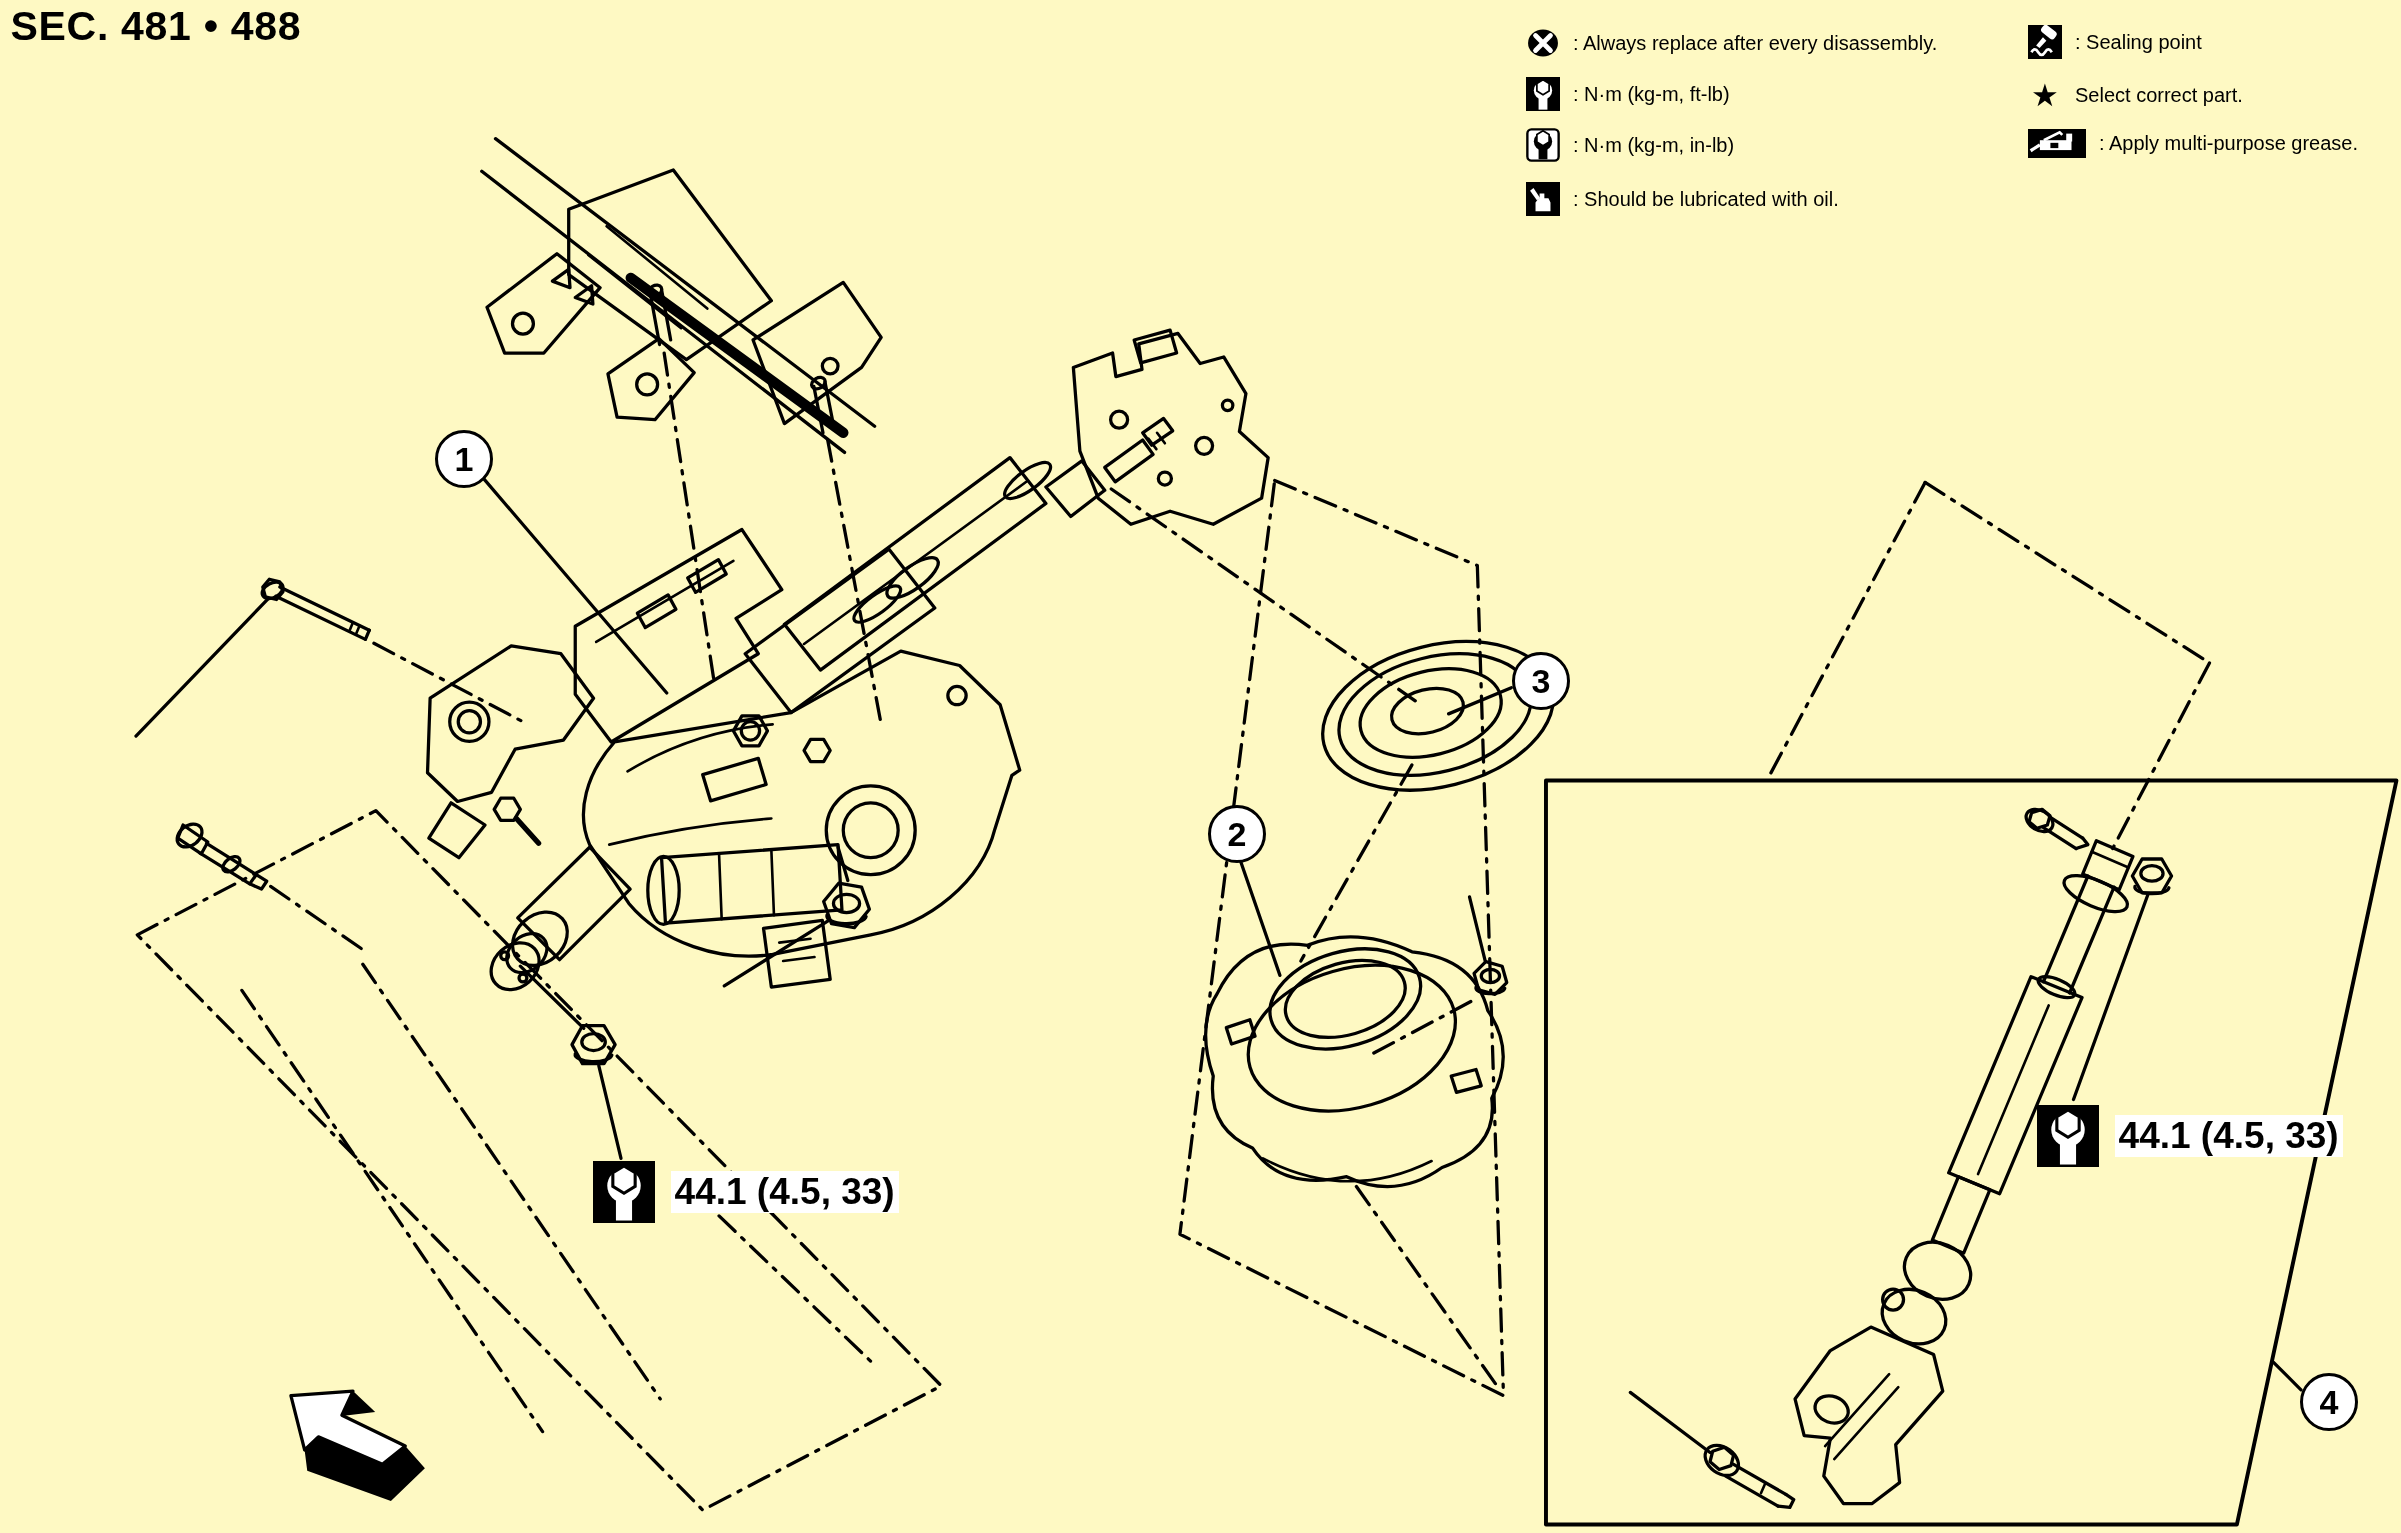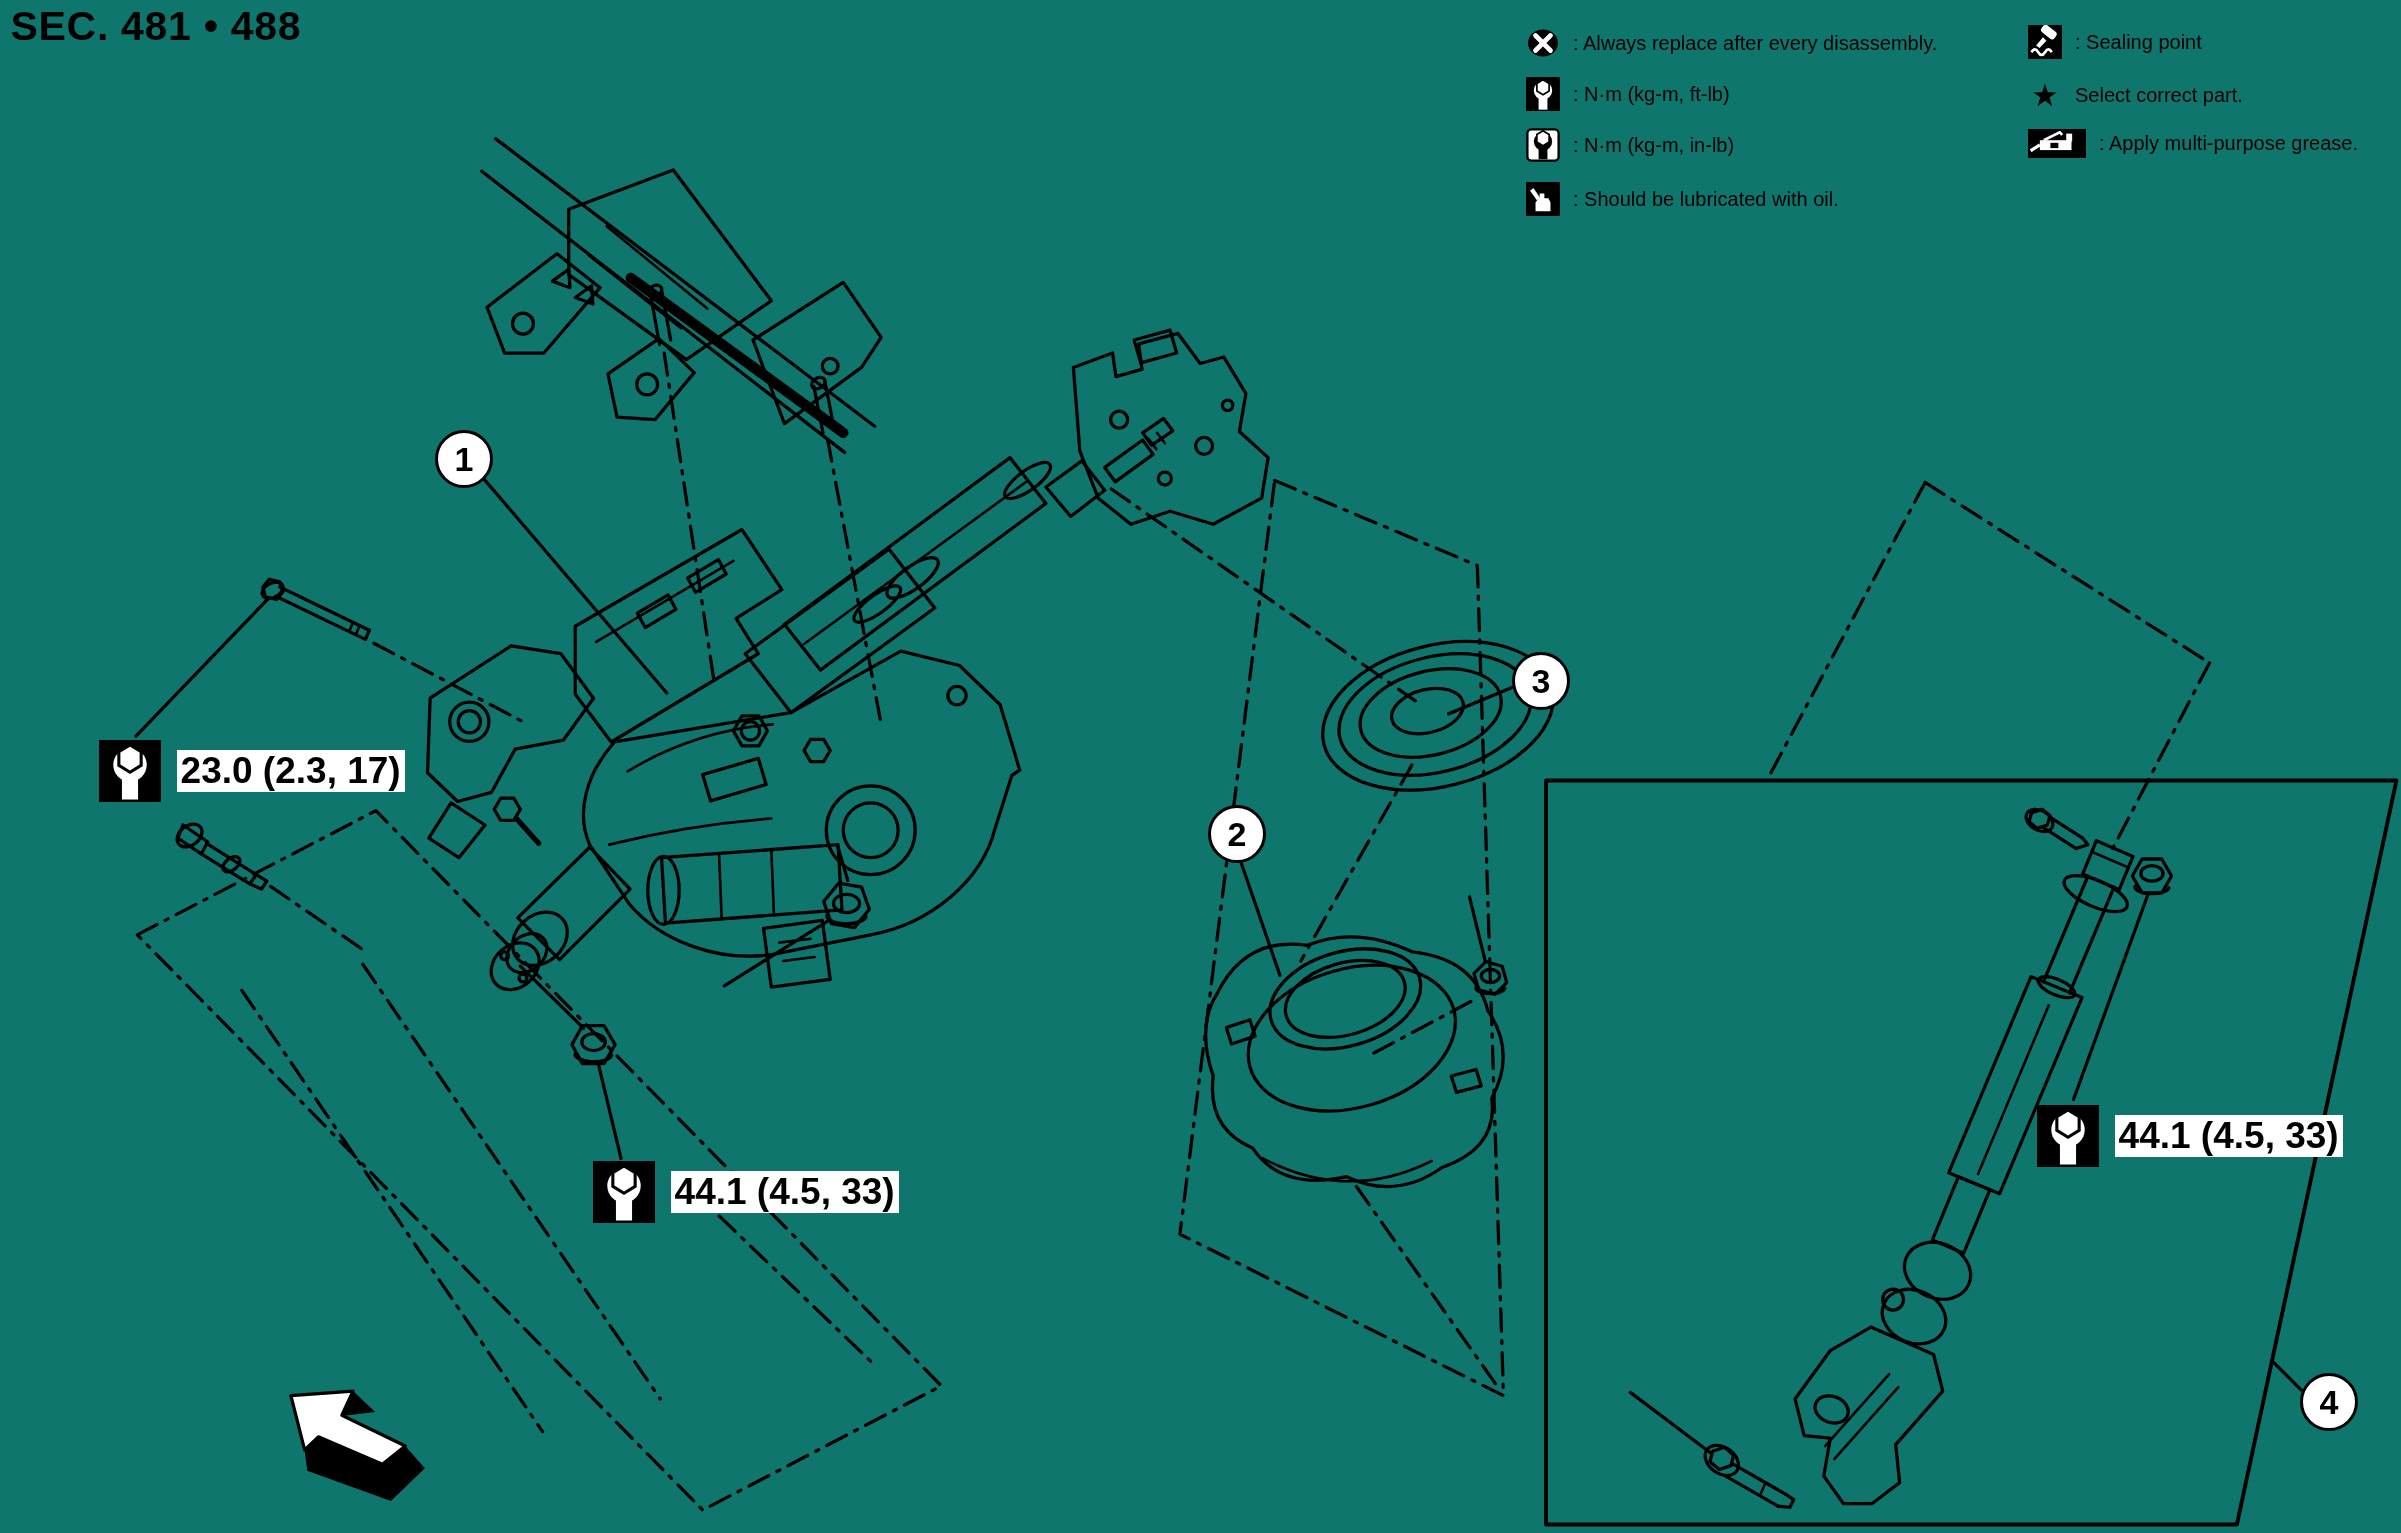--- a/index.html
+++ b/index.html
@@ -1,16 +1,16 @@
 <!DOCTYPE html>
 <html style="font-size:10.5px"><head>
 <meta charset="utf-8">
 <style>
   html,body{margin:0;padding:0;background:#fff}
-  .stage{position:relative;width:2401px;height:1533px;background:#0f766e;overflow:hidden;
+  .stage{position:relative;width:2401px;height:1533px;background:#fef9c3;overflow:hidden;
          font-family:"Liberation Sans",sans-serif;color:#000}
   .art{position:absolute;left:0;top:0}
   .title{position:absolute;left:10.5px;top:2.6px;font-size:41px;font-weight:bold;letter-spacing:0.7px;white-space:nowrap}
   .legend-row{position:absolute;display:flex;align-items:center;gap:13px;font-size:20px;white-space:nowrap}
   .l-icon{width:34px;height:34px;flex:0 0 auto;display:block}
   .l-icon svg{display:block;width:100%;height:100%}
   .l-icon.wide{width:58px;height:29px}
   .star{font-size:31px;line-height:1;width:34px;text-align:center}
   .part-circle{position:absolute;width:52px;height:52px;border:3.9px solid #000;border-radius:50%;
                background:#fff;display:flex;align-items:center;justify-content:center;
@@ -300,48 +300,37 @@
   <div class="part-circle" style="left:1208px;top:805px">
       <span>2</span>
     </div>
   <div class="part-circle" style="left:1512px;top:652px">
       <span>3</span>
     </div>
   <div class="part-circle" style="left:2300px;top:1373px">
       <span>4</span>
     </div>
 
-  <div class="torque" style="left:99px;top:740px">
+  <div class="torque" style="left:593px;top:1161px">
     <span class="t-icon">
       <svg viewBox="0 0 50 50">
           <rect width="50" height="50" fill="#000"></rect>
           <rect x="18.5" y="26" width="13" height="22" fill="#fff"></rect>
           <circle cx="25" cy="20" r="13.5" fill="#fff"></circle>
           <polygon points="25,4 34,9.5 34,20.5 25,26 16,20.5 16,9.5" fill="#fff" stroke="#000" stroke-width="2.5"></polygon>
         </svg>
     </span>
-    <span class="t-text">23.0 (2.3, 17)</span>
-  </div>
-  <div class="torque" style="left:593px;top:1161px">
+    <span class="t-text">44.1 (4.5, 33)</span>
+  </div>
+  <div class="torque" style="left:2037px;top:1105px">
     <span class="t-icon">
       <svg viewBox="0 0 50 50">
           <rect width="50" height="50" fill="#000"></rect>
           <rect x="18.5" y="26" width="13" height="22" fill="#fff"></rect>
           <circle cx="25" cy="20" r="13.5" fill="#fff"></circle>
           <polygon points="25,4 34,9.5 34,20.5 25,26 16,20.5 16,9.5" fill="#fff" stroke="#000" stroke-width="2.5"></polygon>
         </svg>
     </span>
     <span class="t-text">44.1 (4.5, 33)</span>
   </div>
-  <div class="torque" style="left:2037px;top:1105px">
-    <span class="t-icon">
-      <svg viewBox="0 0 50 50">
-          <rect width="50" height="50" fill="#000"></rect>
-          <rect x="18.5" y="26" width="13" height="22" fill="#fff"></rect>
-          <circle cx="25" cy="20" r="13.5" fill="#fff"></circle>
-          <polygon points="25,4 34,9.5 34,20.5 25,26 16,20.5 16,9.5" fill="#fff" stroke="#000" stroke-width="2.5"></polygon>
-        </svg>
-    </span>
-    <span class="t-text">44.1 (4.5, 33)</span>
-  </div>
 
 </div>
 
 
 </body></html>

